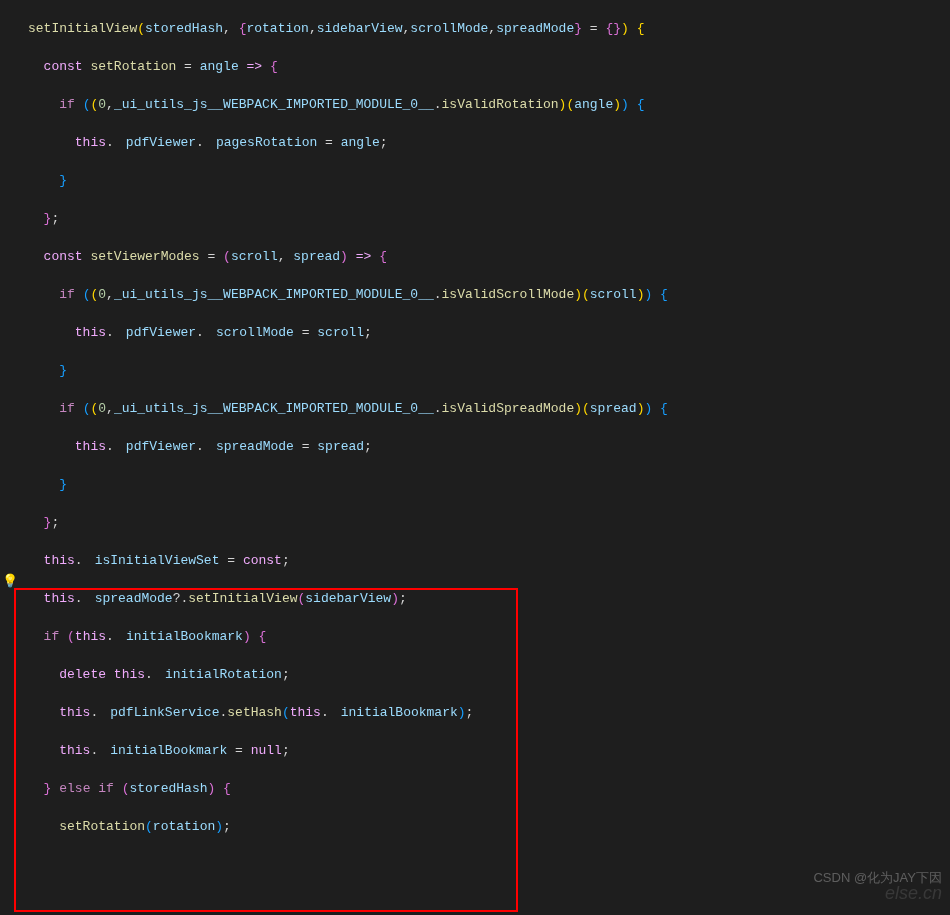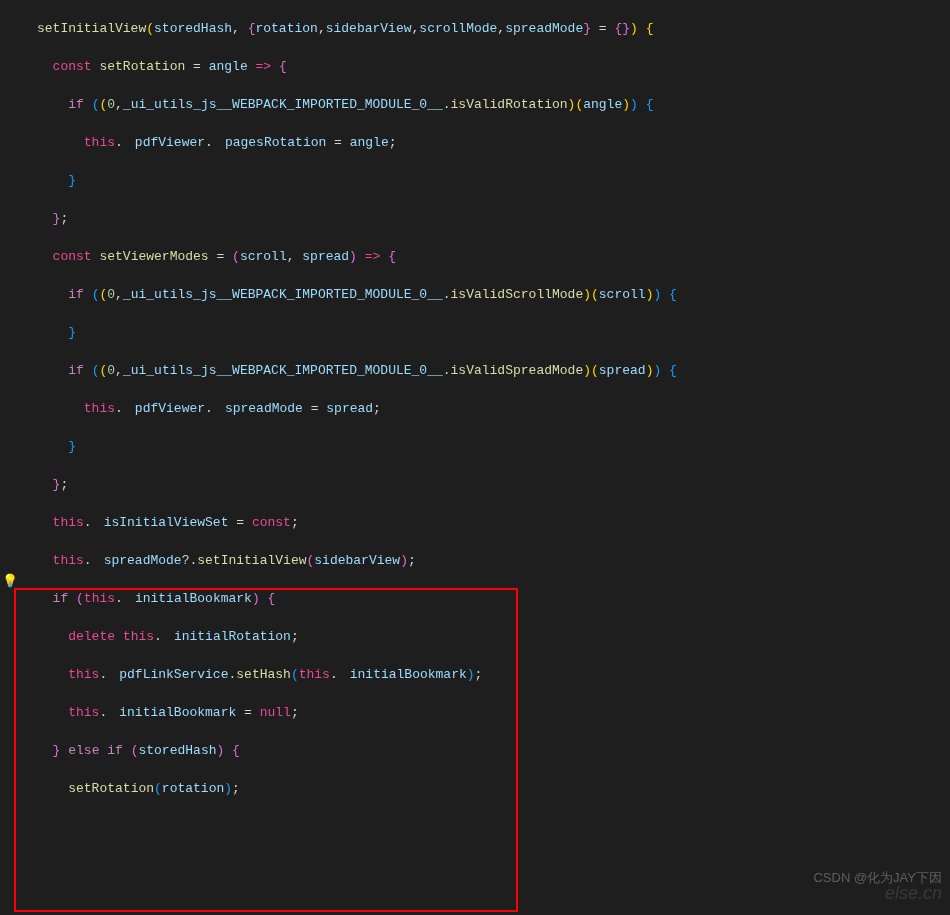--- a/index.html
+++ b/index.html
@@ -15,23 +15,23 @@
     overflow: hidden;
     position: relative;
   }
   .editor {
     padding: 0 0 0 14px;
     white-space: pre;
     position: relative;
   }
   .line {
     height: 19px;
-    margin-left: 23px;
+    margin-left: 14px;
   }
-  .kw { color: #ec4899; }
+  .kw { color: #f0abfc; }
   .kw2 { color: #c586c0; }
   .fn { color: #dcdcaa; }
   .var { color: #9cdcfe; }
   .prop { color: #9cdcfe; padding-left: 12px; }
   .num { color: #b5cea8; }
   .paren { color: #ffd700; }
   .paren2 { color: #da70d6; }
   .paren3 { color: #179fff; }
   .highlighted-box {
     position: absolute;
@@ -75,20 +75,21 @@
 
 <div class="editor">
 <div class="line"><span class="fn">setInitialView</span><span class="paren">(</span><span class="var">storedHash</span>, <span class="paren2">{</span><span class="var">rotation</span>,<span class="var">sidebarView</span>,<span class="var">scrollMode</span>,<span class="var">spreadMode</span><span class="paren2">}</span> = <span class="paren2">{}</span><span class="paren">)</span> <span class="paren">{</span></div>
 <div class="line">  <span class="kw">const</span> <span class="fn">setRotation</span> = <span class="var">angle</span> <span class="kw">=&gt;</span> <span class="paren2">{</span></div>
 <div class="line">    <span class="kw2">if</span> <span class="paren3">(</span><span class="paren">(</span><span class="num">0</span>,<span class="var">_ui_utils_js__WEBPACK_IMPORTED_MODULE_0__</span>.<span class="fn">isValidRotation</span><span class="paren">)</span><span class="paren">(</span><span class="var">angle</span><span class="paren">)</span><span class="paren3">)</span> <span class="paren3">{</span></div>
 <div class="line">      <span class="kw">this</span>.<span class="prop">pdfViewer</span>.<span class="prop">pagesRotation</span> = <span class="var">angle</span>;</div>
 <div class="line">    <span class="paren3">}</span></div>
 <div class="line">  <span class="paren2">}</span>;</div>
 <div class="line">  <span class="kw">const</span> <span class="fn">setViewerModes</span> = <span class="paren2">(</span><span class="var">scroll</span>, <span class="var">spread</span><span class="paren2">)</span> <span class="kw">=&gt;</span> <span class="paren2">{</span></div>
 <div class="line">    <span class="kw2">if</span> <span class="paren3">(</span><span class="paren">(</span><span class="num">0</span>,<span class="var">_ui_utils_js__WEBPACK_IMPORTED_MODULE_0__</span>.<span class="fn">isValidScrollMode</span><span class="paren">)</span><span class="paren">(</span><span class="var">scroll</span><span class="paren">)</span><span class="paren3">)</span> <span class="paren3">{</span></div>
+<div class="line">      <span class="kw">this</span>.<span class="prop">pdfViewer</span>.<span class="prop">scrollMode</span> = <span class="var">scroll</span>;</div>
 <div class="line">    <span class="paren3">}</span></div>
 <div class="line">    <span class="kw2">if</span> <span class="paren3">(</span><span class="paren">(</span><span class="num">0</span>,<span class="var">_ui_utils_js__WEBPACK_IMPORTED_MODULE_0__</span>.<span class="fn">isValidSpreadMode</span><span class="paren">)</span><span class="paren">(</span><span class="var">spread</span><span class="paren">)</span><span class="paren3">)</span> <span class="paren3">{</span></div>
 <div class="line">      <span class="kw">this</span>.<span class="prop">pdfViewer</span>.<span class="prop">spreadMode</span> = <span class="var">spread</span>;</div>
 <div class="line">    <span class="paren3">}</span></div>
 <div class="line">  <span class="paren2">}</span>;</div>
 <div class="line">  <span class="kw">this</span>.<span class="prop">isInitialViewSet</span> = <span class="kw">const</span>;</div>
 <div class="line">  <span class="kw">this</span>.<span class="prop">spreadMode</span>?.<span class="fn">setInitialView</span><span class="paren2">(</span><span class="var">sidebarView</span><span class="paren2">)</span>;</div>
 <div class="line">  <span class="kw2">if</span> <span class="paren2">(</span><span class="kw">this</span>.<span class="prop">initialBookmark</span><span class="paren2">)</span> <span class="paren2">{</span></div>
 <div class="line">    <span class="kw">delete</span> <span class="kw">this</span>.<span class="prop">initialRotation</span>;</div>
 <div class="line">    <span class="kw">this</span>.<span class="prop">pdfLinkService</span>.<span class="fn">setHash</span><span class="paren3">(</span><span class="kw">this</span>.<span class="prop">initialBookmark</span><span class="paren3">)</span>;</div>

